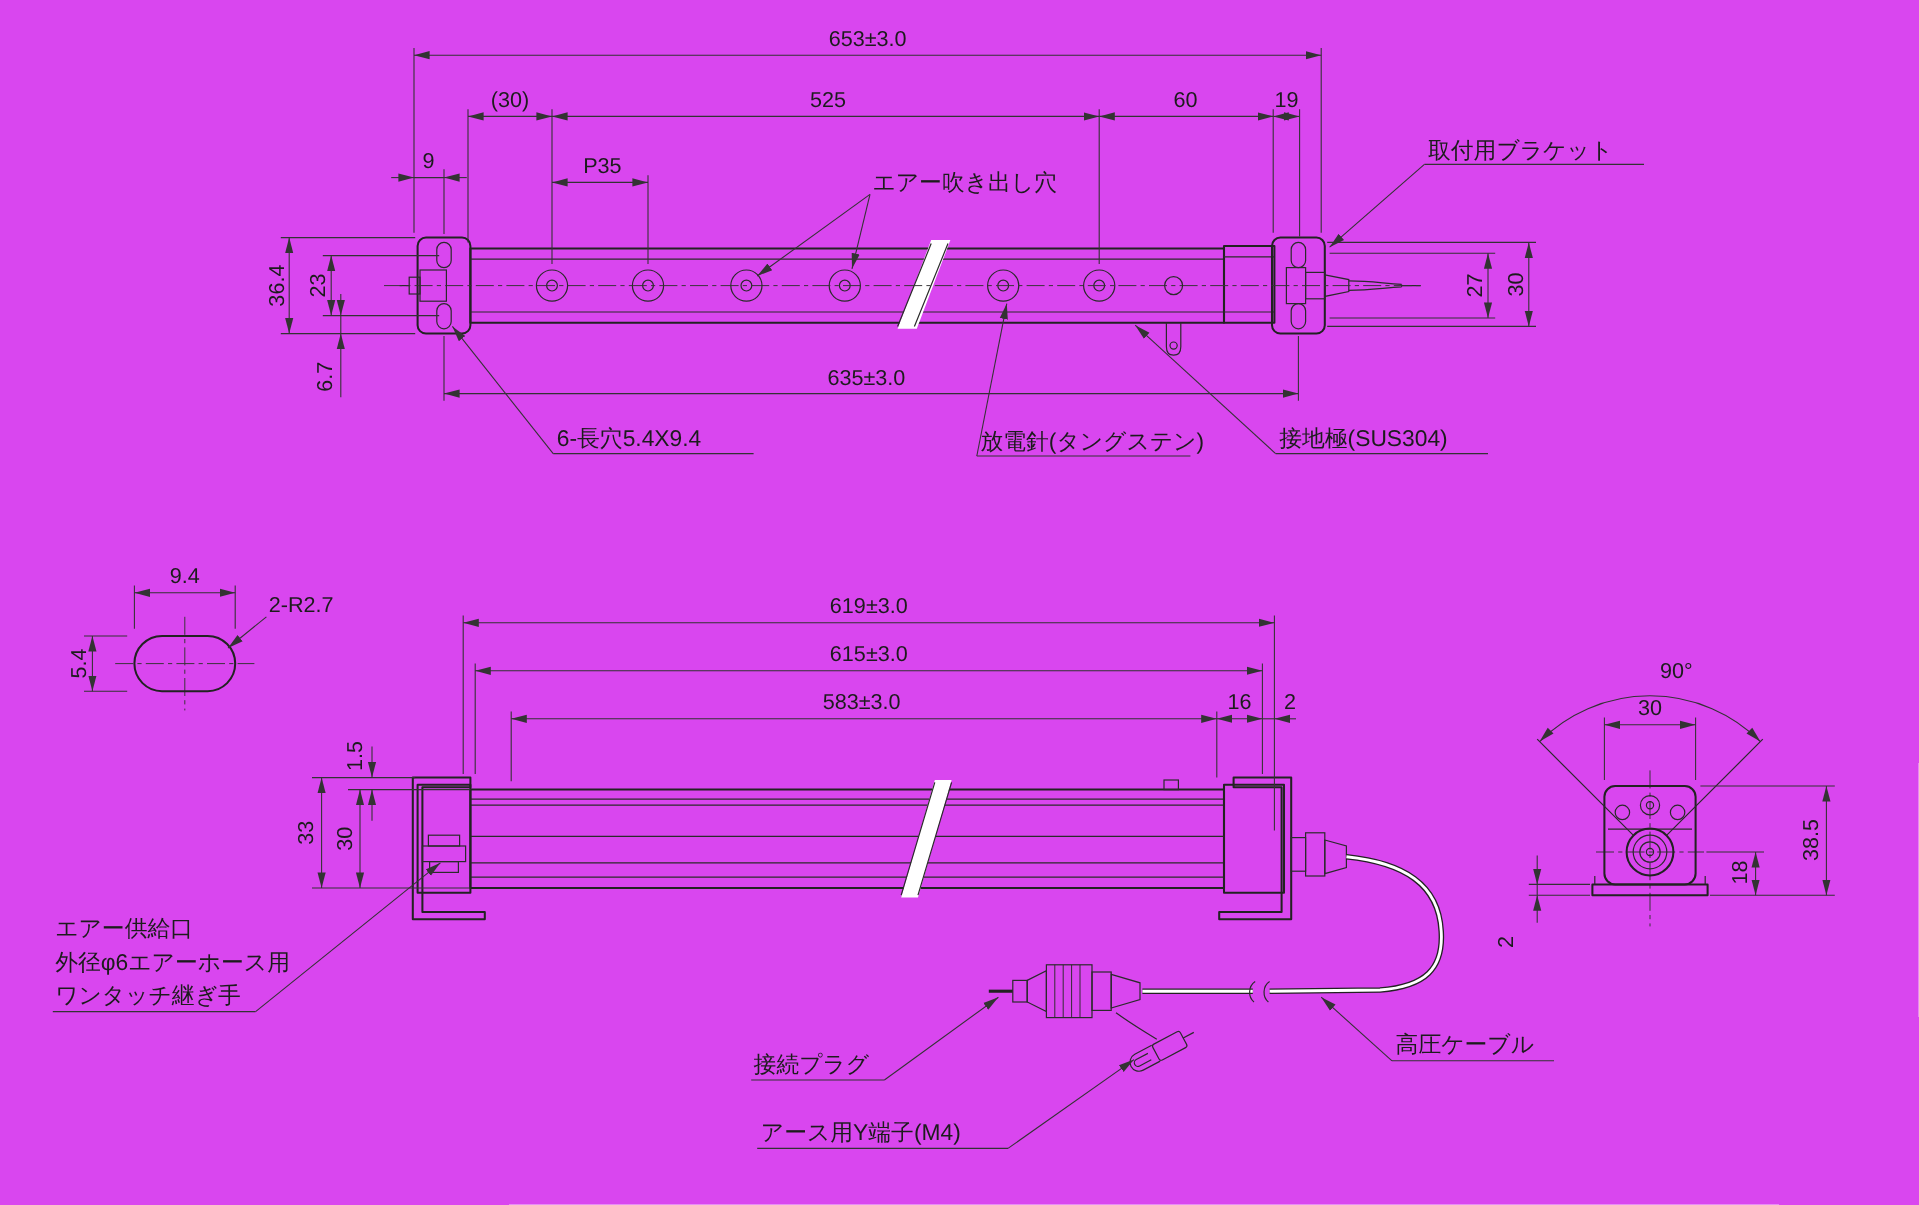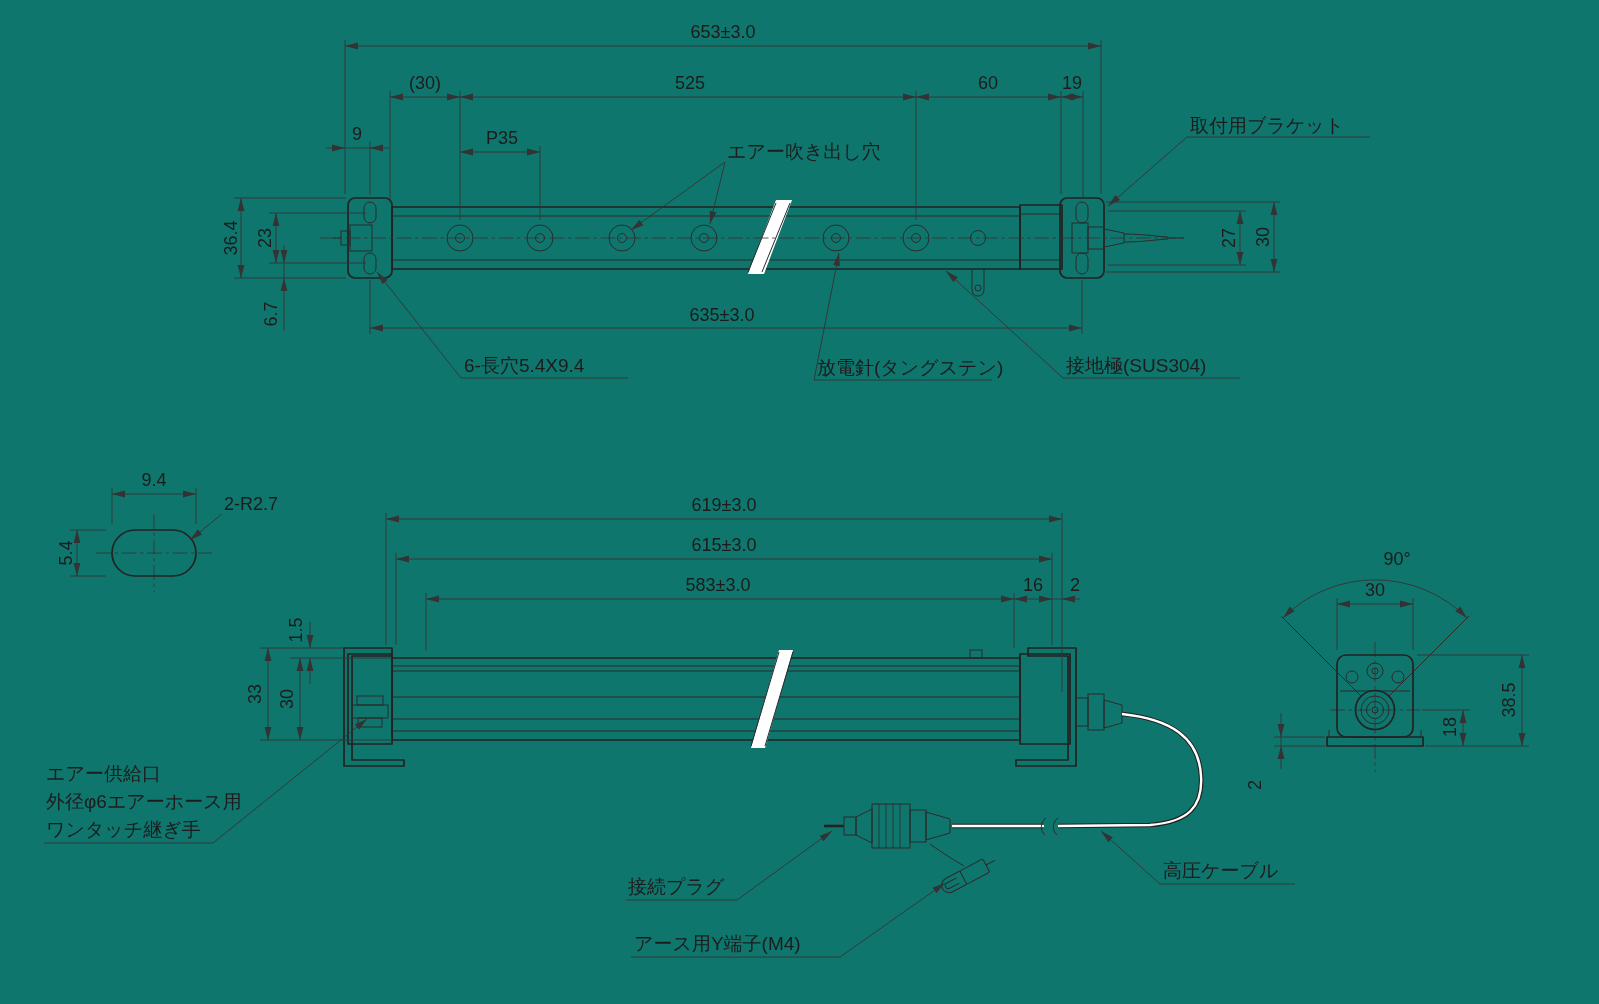--- a/index.html
+++ b/index.html
@@ -1,16 +1,16 @@
 <!DOCTYPE html>
 <html><head>
 <meta charset="utf-8">
 <style>
   html,body { margin:0; padding:0; background:#ffffff; }
-  .sheet { position:relative; width:1599px; height:1004px; background:#0f766e;
+  .sheet { position:relative; width:1599px; height:1004px; background:#d946ef;
            font-family:"Liberation Sans","DejaVu Sans",sans-serif; }
   svg { display:block; }
   svg text { font-size:18px; fill:#1c1c1c; font-family:"Liberation Sans","DejaVu Sans",sans-serif; }
   svg text.lbl { font-size:19px; }
   .o   { stroke:#222; stroke-width:1.7; fill:none; stroke-linejoin:round; }
   .t   { stroke:#2b2b2b; stroke-width:1; fill:none; }
   .g1  { stroke:#2b2b2b; stroke-width:0.8; fill:none; }
   .p2  { stroke:#222; stroke-width:2.6; fill:none; }
   .d   { stroke:#333; stroke-width:0.9; fill:none; }
   .cl  { stroke:#333; stroke-width:0.8; fill:none; stroke-dasharray:15 3.5 3.5 3.5; }

